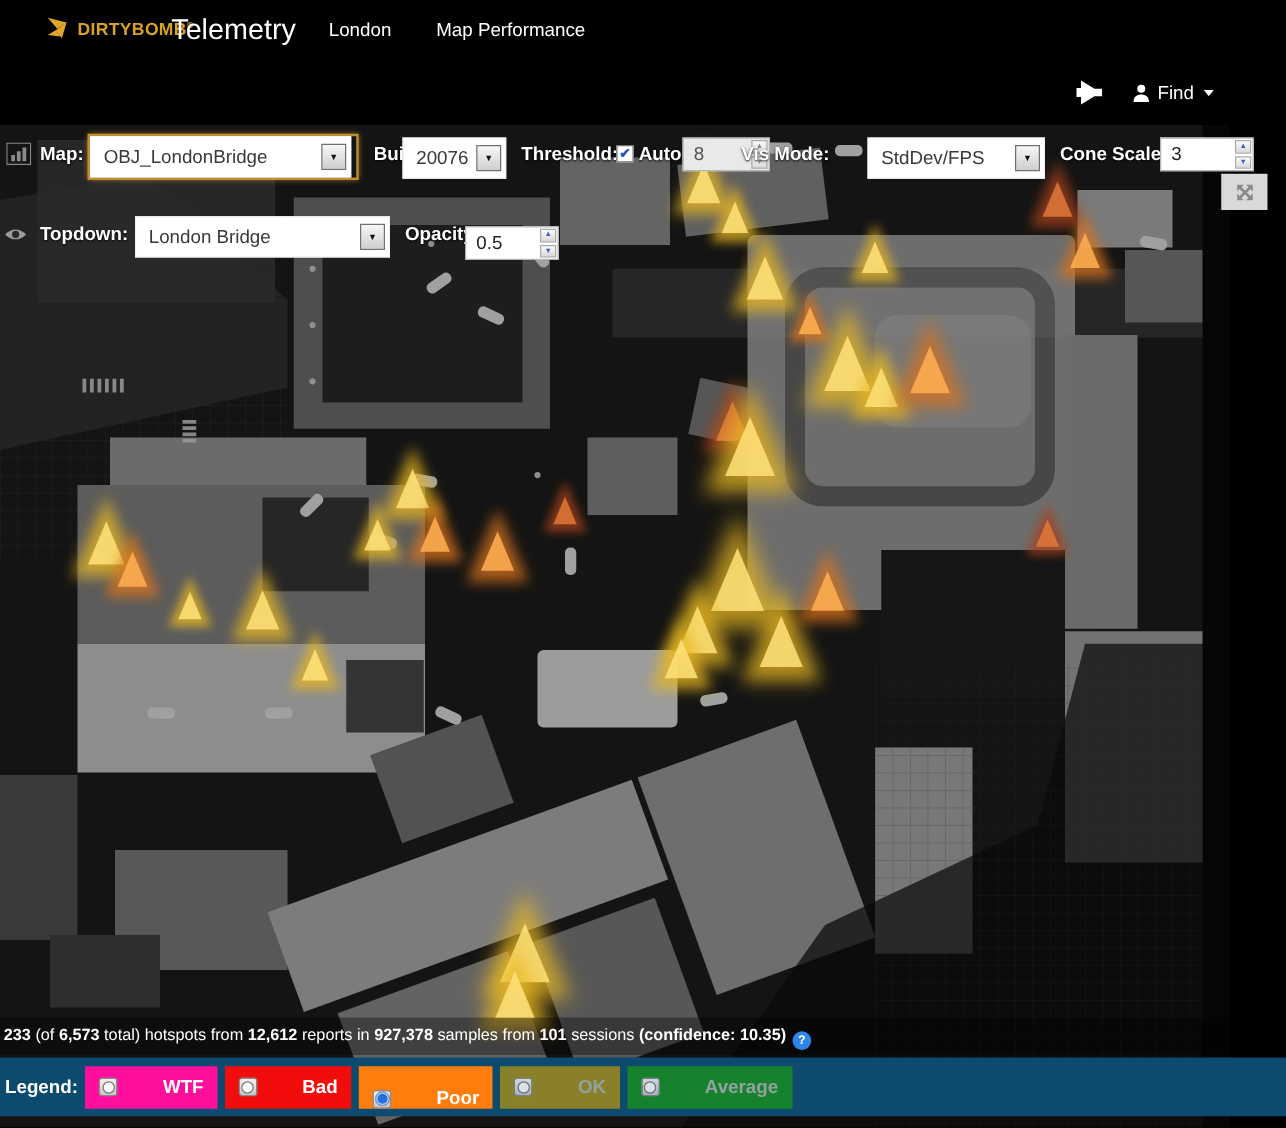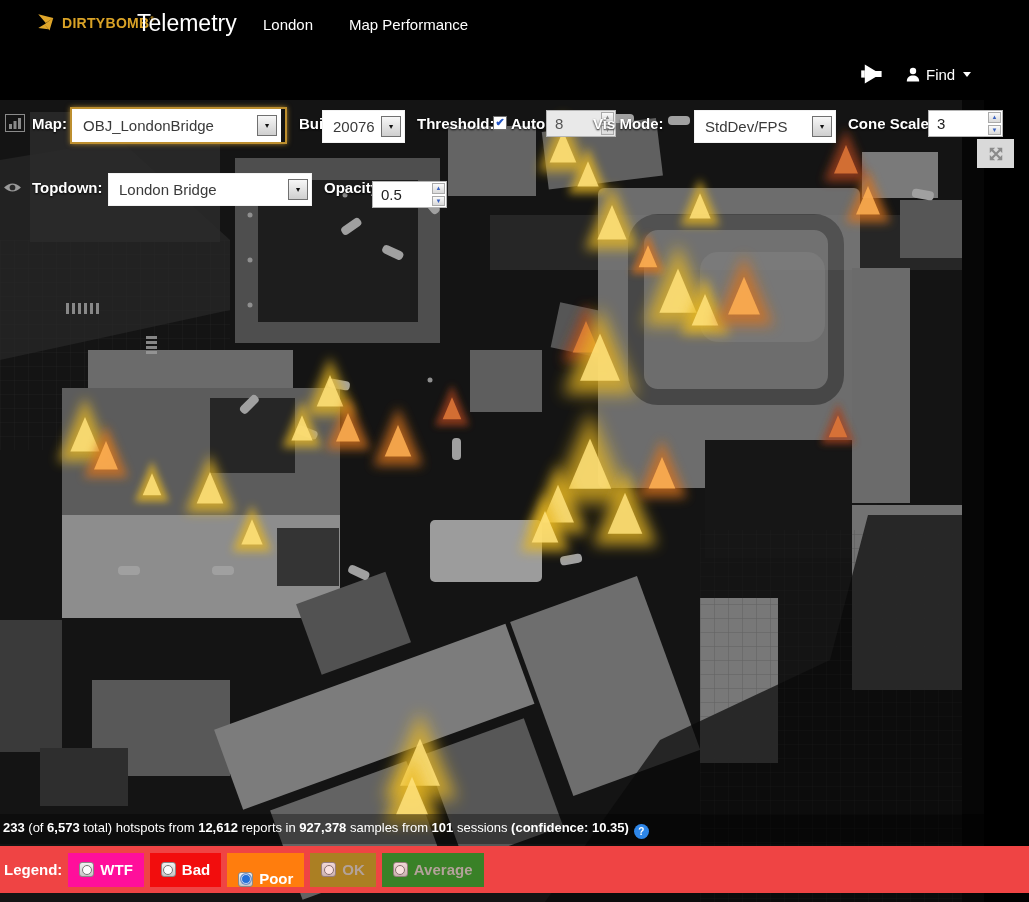--- a/index.html
+++ b/index.html
@@ -69,24 +69,24 @@
   
   #status-band{left:0;top:814px;width:984px;height:30px;background:rgba(0,0,0,.35);z-index:10;}
   #status-line{left:3px;top:820px;font-size:13px;color:#fff;z-index:11;white-space:nowrap;}
   #status-line .b{font-weight:700;}
   #help-icon{display:inline-flex;width:15px;height:15px;border-radius:50%;background:#2e86e8;color:#fff;
              align-items:center;justify-content:center;font-size:10px;font-weight:700;vertical-align:-3px;
              margin-left:5px;cursor:pointer;}
   #help-icon::after{content:"?";}
 
   
-  #legend-bar{left:0;top:846px;width:1029px;height:47px;background:#ef4444;z-index:12;
+  #legend-bar{left:0;top:846px;width:1029px;height:47px;background:#0c4a6e;z-index:12;
               display:flex;align-items:center;}
   #legend-label{font-size:15px;font-weight:700;margin:0 6px 0 4px;}
-  .legend-btn{height:34px;display:inline-flex;align-items:center;padding:0 11px;margin-right:6px;cursor:pointer;}
+  .legend-btn{height:34px;display:inline-flex;align-items:center;padding:0 11px;margin-right:6px;cursor:pointer;gap:30px;}
   .legend-btn .lbl{font-size:15px;font-weight:700;color:#fff;}
   .legend-btn.dimmed{opacity:.85;}
   .legend-btn.dimmed .lbl{color:#a9b3a9;}
   .radio{width:15px;height:15px;border-radius:3px;background:linear-gradient(#f2f2f2,#c6c6c6);
          border:1px solid #8a8a8a;display:inline-flex;align-items:center;justify-content:center;
          margin-right:6px;box-sizing:border-box;}
   .radio::after{content:"";width:8px;height:8px;border-radius:50%;background:#fdfdfd;border:1px solid #777;}
   .radio.on::after{background:#2470d8;border:1px solid #b9cdf0;box-shadow:0 0 0 1px #6d90c8;}
 </style>
 </head>

